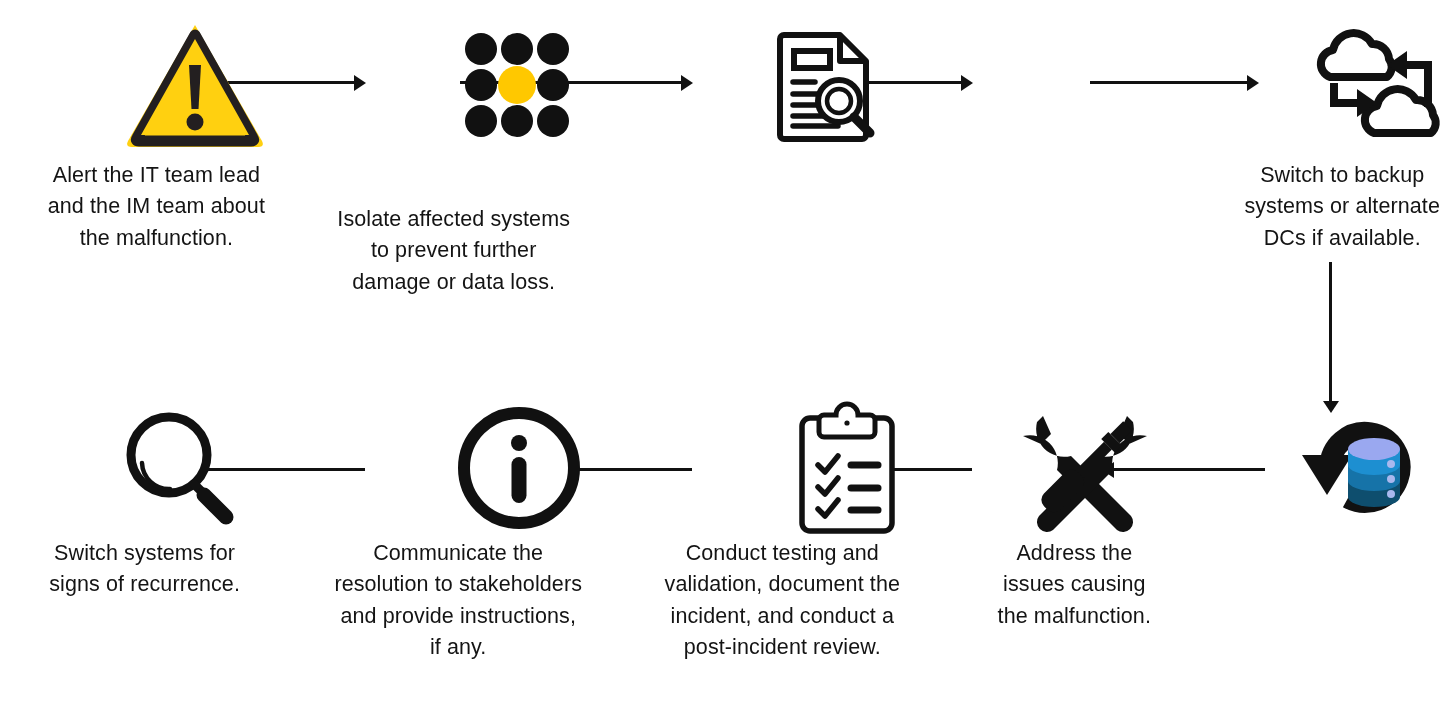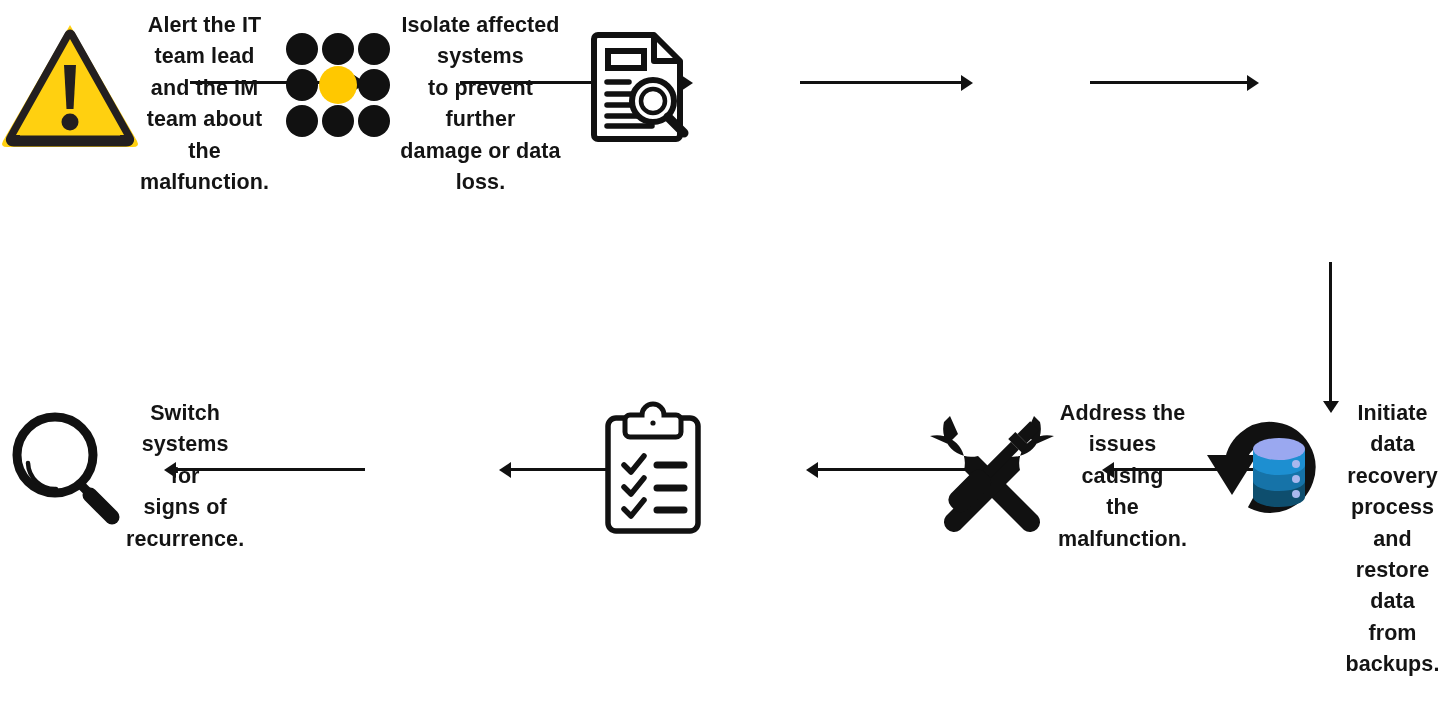--- a/index.html
+++ b/index.html
@@ -7,21 +7,21 @@
     width:1440px;height:715px;
     background:#ffffff;
     font-family:"Liberation Sans","DejaVu Sans",sans-serif;
     color:#111111;
     overflow:hidden;
     position:relative;
   }
   .canvas{position:relative;width:1440px;height:715px;}
 
   
-  .step{position:absolute;display:flex;flex-direction:row;align-items:flex-start;font-weight:bold;}
+  .step{position:absolute;display:flex;flex-direction:column;align-items:flex-end;}
   .icon-wrap{height:150px;display:flex;align-items:center;justify-content:center;}
   .caption{
     text-align:center;
     font-size:21.5px;
     line-height:1.46;
     color:#141414;
     letter-spacing:.1px;
     white-space:pre-line;
   }
 
@@ -73,21 +73,21 @@
         <path d="M70 18 L124 114 L16 114 Z" fill="#FFD010"></path>
         <path d="M64 44 L76 44 L73.5 88 L66.5 88 Z" fill="#231F20"></path>
         <circle cx="70" cy="101" r="8.5" fill="#231F20"></circle>
       </svg>
     </div>
     <div class="caption">Alert the IT team lead
 and the IM team about
 the malfunction.</div>
   </div>
 
-  <div class="step" style="left:285px;top:10px;width:285px;">
+  <div class="step" style="left:285px;top:10px;width:285px;gap:44px;">
     <div class="icon-wrap">
       <svg width="106" height="106" viewBox="0 0 106 106">
         <circle cx="17" cy="17" r="16" fill="#111"></circle>
         <circle cx="53" cy="17" r="16" fill="#111"></circle>
         <circle cx="89" cy="17" r="16" fill="#111"></circle>
         <circle cx="17" cy="53" r="16" fill="#111"></circle>
         <circle cx="53" cy="53" r="19" fill="#FFC800"></circle>
         <circle cx="89" cy="53" r="16" fill="#111"></circle>
         <circle cx="17" cy="89" r="16" fill="#111"></circle>
         <circle cx="53" cy="89" r="16" fill="#111"></circle>
@@ -113,42 +113,56 @@
           <line x1="17" y1="97" x2="62" y2="97"></line>
         </g>
         <circle cx="63" cy="72" r="21" fill="#fff" stroke="#111" stroke-width="6"></circle>
         <circle cx="63" cy="72" r="12" fill="#fff" stroke="#111" stroke-width="4.5"></circle>
         <line x1="78" y1="88" x2="94" y2="104" stroke="#111" stroke-width="9" stroke-linecap="round"></line>
       </svg>
     </div>
   </div>
 
 
+  <div class="step" style="left:1195px;top:10px;width:245px;">
+    <div class="icon-wrap">
+      <svg width="132" height="112" viewBox="0 0 132 112">
+
+        <path d="M22 48 a14 14 0 0 1 3 -27 a21 21 0 0 1 39 -6 a16 16 0 0 1 17 15 a13 13 0 0 1 -2 18 Z" fill="#fff" stroke="#111" stroke-width="8" stroke-linejoin="round"></path>
+
+        <path d="M66 104 a14 14 0 0 1 3 -27 a21 21 0 0 1 39 -6 a16 16 0 0 1 17 15 a13 13 0 0 1 -2 18 Z" fill="#fff" stroke="#111" stroke-width="8" stroke-linejoin="round"></path>
+
+        <path d="M124 78 V32 H99 V22 L79 36 L99 50 V40 H116 V78 Z" fill="#111"></path>
+
+        <path d="M22 54 V78 H49 V88 L69 74 L49 60 V70 H30 V54 Z" fill="#111"></path>
+      </svg>
+    </div>
+    <div class="caption">Switch to backup
+systems or alternate
+DCs if available.</div>
+  </div>
 
   <div class="step" style="left:1195px;top:398px;width:245px;">
     <div class="icon-wrap" style="height:140px;">
       <svg width="150" height="130" viewBox="0 0 150 130">
 
         <path d="M40 65 a35 35 0 1 1 18 30" fill="none" stroke="#111" stroke-width="21" stroke-linecap="butt"></path>
         <path d="M12 52 L62 52 L37 92 Z" fill="#111"></path>
 
         <g transform="translate(58,34)">
           <path d="M0 12 v48 a26 10 0 0 0 52 0 V12 Z" fill="#0E4E6E"></path>
           <path d="M0 12 v32 a26 10 0 0 0 52 0 V12 Z" fill="#1673A8"></path>
           <path d="M0 12 v16 a26 10 0 0 0 52 0 V12 Z" fill="#1D8FD1"></path>
           <ellipse cx="26" cy="12" rx="26" ry="11" fill="#9AA8F0"></ellipse>
           <circle cx="43" cy="27" r="4" fill="#A9B8EE"></circle>
           <circle cx="43" cy="42" r="4" fill="#A9B8EE"></circle>
           <circle cx="43" cy="57" r="4" fill="#A9B8EE"></circle>
         </g>
       </svg>
     </div>
-    <div class="caption">Initiate data recovery
-process and restore
-data from backups.</div>
   </div>
 
   <div class="step" style="left:926px;top:398px;width:225px;">
     <div class="icon-wrap" style="height:140px;">
       <svg width="132" height="132" viewBox="0 0 132 132">
 
         <g>
           <path d="M18 20 a28 28 0 0 0 34 34 L112 114 a10 10 0 0 1 -14 14 L38 68 A28 28 0 0 0 4 34 L22 42 L32 32 L24 14 Z" fill="#111"></path>
         </g>
 
@@ -180,22 +194,39 @@
           <polyline points="24,84 31,91 44,75"></polyline>
           <polyline points="24,106 31,113 44,97"></polyline>
         </g>
         <g stroke="#111" stroke-width="7" stroke-linecap="round">
           <line x1="57" y1="62" x2="84" y2="62"></line>
           <line x1="57" y1="85" x2="84" y2="85"></line>
           <line x1="57" y1="107" x2="84" y2="107"></line>
         </g>
       </svg>
     </div>
-  </div>
-
+    <div class="caption">Conduct testing and
+validation, document the
+incident, and conduct a
+post-incident review.</div>
+  </div>
+
+  <div class="step" style="left:290px;top:398px;width:292px;">
+    <div class="icon-wrap" style="height:140px;">
+      <svg width="126" height="126" viewBox="0 0 126 126">
+        <circle cx="63" cy="63" r="55" fill="#fff" stroke="#111" stroke-width="12"></circle>
+        <circle cx="63" cy="38" r="8" fill="#111"></circle>
+        <rect x="55.5" y="52" width="15" height="46" rx="7.5" fill="#111"></rect>
+      </svg>
+    </div>
+    <div class="caption">Communicate the
+resolution to stakeholders
+and provide instructions,
+if any.</div>
+  </div>
 
   <div class="step" style="left:0px;top:398px;width:240px;">
     <div class="icon-wrap" style="height:140px;">
       <svg width="126" height="126" viewBox="0 0 126 126">
         <circle cx="55" cy="50" r="38" fill="#fff" stroke="#111" stroke-width="9"></circle>
         <path d="M28 58 a27 27 0 0 0 28 26" fill="none" stroke="#111" stroke-width="4.5" stroke-linecap="round"></path>
         <line x1="80" y1="79" x2="88" y2="87" stroke="#111" stroke-width="9" stroke-linecap="round"></line>
         <line x1="90" y1="90" x2="112" y2="112" stroke="#111" stroke-width="15" stroke-linecap="round"></line>
       </svg>
     </div>

